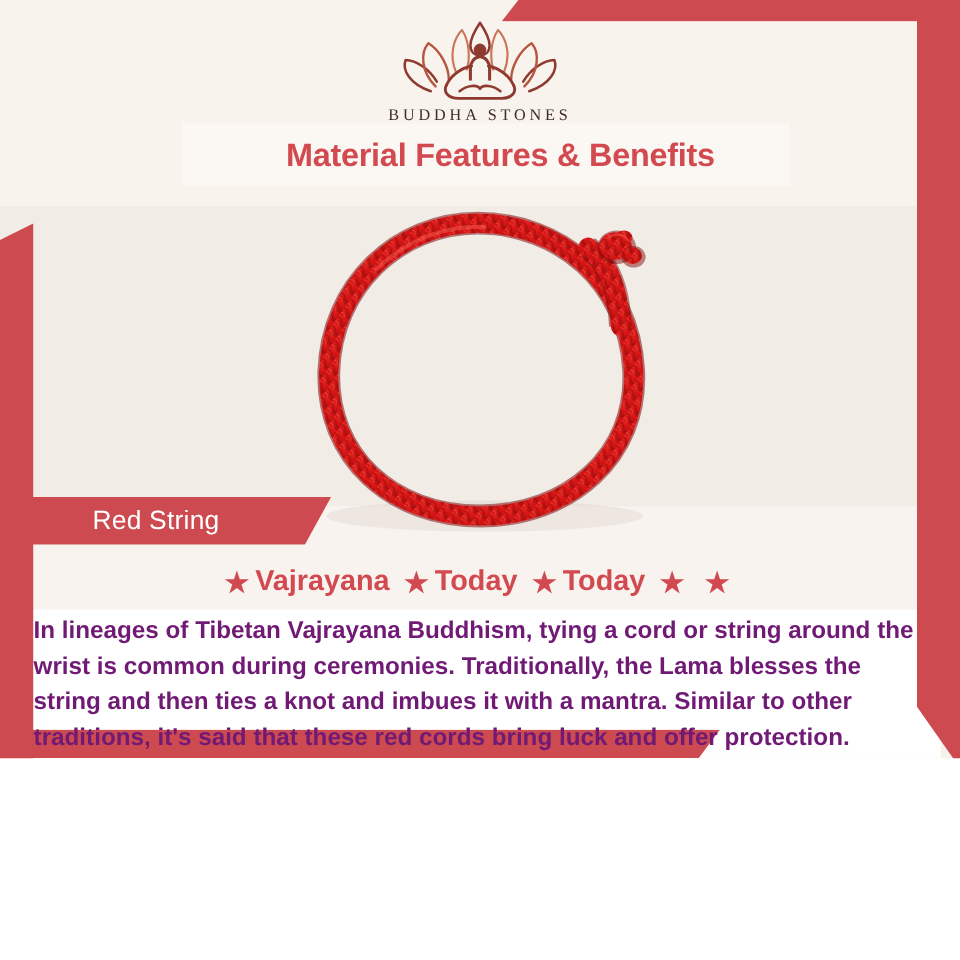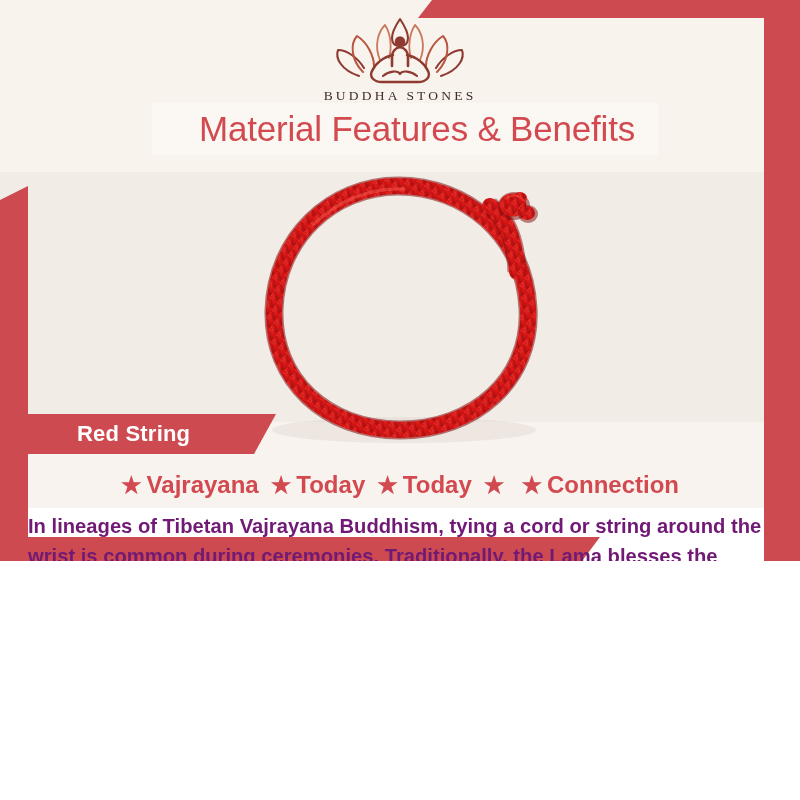--- a/index.html
+++ b/index.html
@@ -3,21 +3,21 @@
 <meta charset="utf-8">
 <style>
   html, body {
     margin: 0;
     padding: 0;
     background: #ffffff;
   }
   #poster {
     position: relative;
     width: 800px;
-    height: 561px;
+    height: 632px;
     overflow: hidden;
     background: #f7f1ec;
     font-family: "Liberation Sans", sans-serif;
   }
 
   
   .bg-top {
     position: absolute;
     left: 0; top: 0;
     width: 800px; height: 172px;
@@ -95,22 +95,22 @@
   .title-banner {
     position: absolute;
     left: 152px; top: 103px;
     width: 506px; height: 52px;
     background: #fbf7f3;
     display: flex;
     align-items: center;
     justify-content: center;
   }
   .title-text {
-    font-size: 35px;
-    font-weight: 400;
+    font-size: 27px;
+    font-weight: 700;
     color: #d2494f;
     letter-spacing: -0.2px;
     white-space: nowrap;
     margin-left: 24px;
   }
 
   
   .product-img {
     position: absolute;
     left: 228px; top: 168px;
@@ -124,21 +124,21 @@
     width: 252px; height: 40px;
     background: #cd4a50;
     clip-path: polygon(0 0, 100% 0, calc(100% - 22px) 100%, 0 100%);
     display: flex;
     align-items: center;
   }
   .label-text {
     margin-left: 53px;
     color: #ffffff;
     font-size: 22px;
-    font-weight: 700;
+    font-weight: 400;
     letter-spacing: 0.2px;
   }
 
   
   .benefits {
     position: absolute;
     left: 28px; top: 466px;
     width: 744px; height: 38px;
     display: flex;
     align-items: center;
@@ -274,19 +274,18 @@
     </span>
     <span class="benefit">
       <span class="star">★</span>
       <span>Today</span>
     </span>
     <span class="benefit">
       <span class="star">★</span>
     </span>
     <span class="benefit">
       <span class="star">★</span>
-      <span>Connection</span>
     </span>
   </div>
 
   <div class="body-copy">In lineages of Tibetan Vajrayana Buddhism, tying a cord or string around the wrist is common during ceremonies. Traditionally, the Lama blesses the string and then ties a knot and imbues it with a mantra. Similar to other traditions, it's said that these red cords bring luck and offer protection. Throughout history and across philosophies, the red string has been worn for protection, faith, good luck, strength, and connection. Today many people use it as a reminder that they're not alone. It's also a symbol of being loved, supported and, feeling safe and secure. For others, it's a prompt to stay positive while facing any adversity.</div>
 
 </div>
 
 </body></html>

